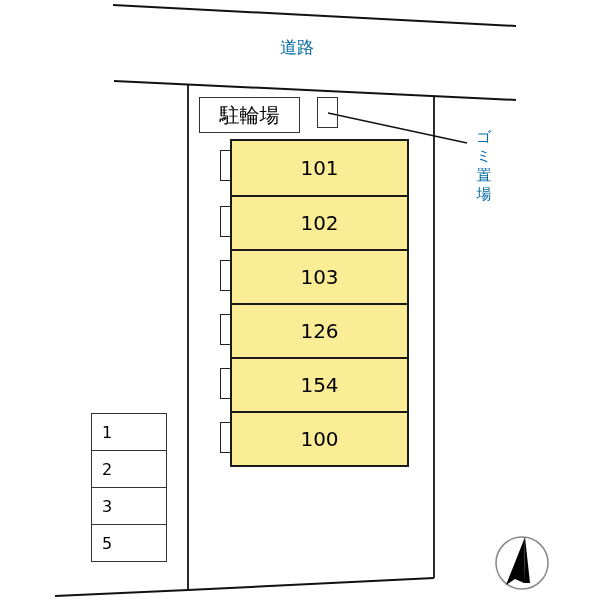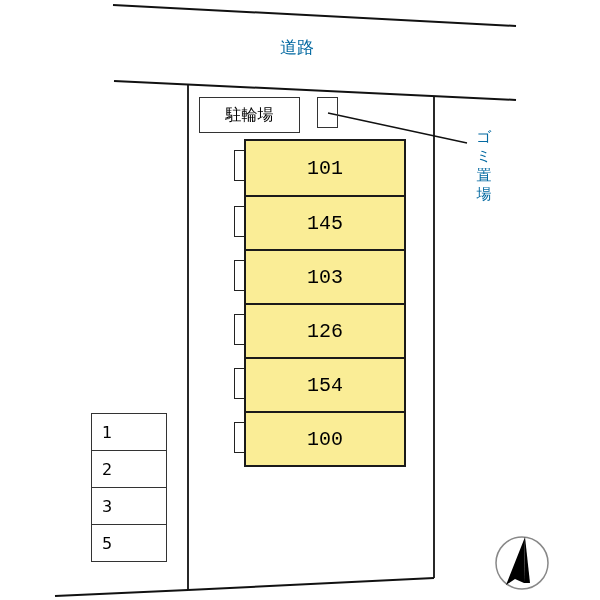--- a/index.html
+++ b/index.html
@@ -1,23 +1,23 @@
 <!DOCTYPE html>
 <html><head>
 <meta charset="utf-8">
 <style>
   html, body { margin:0; padding:0; background:#fff; }
   body { width:600px; height:600px; position:relative; overflow:hidden; font-family:"DejaVu Sans", sans-serif; }
   svg.lines { position:absolute; left:0; top:0; }
   .lbl { position:absolute; color:#0369a1; }
   .road-label { left:280px; top:36px; font-size:17px; }
-  .bike { position:absolute; left:199px; top:97px; width:101px; height:36px; border:1.5px solid #333; box-sizing:border-box; display:flex; align-items:center; justify-content:center; font-size:16px; }
+  .bike { position:absolute; left:199px; top:97px; width:101px; height:36px; border:1.5px solid #333; box-sizing:border-box; display:flex; align-items:center; justify-content:center; font-size:20px; }
   .trash { position:absolute; left:317px; top:97px; width:21px; height:31px; border:1.5px solid #333; box-sizing:border-box; }
   .trash-label { position:absolute; left:474px; top:128px; width:20px; font-size:15px; line-height:19px; text-align:center; }
-  .units { position:absolute; left:244px; top:139px; width:162px;font-family:Liberation Mono, monospace; }
+  .units { position:absolute; left:230px; top:139px; width:179px; }
   .unit { position:relative; height:52px; background:#faed96; border:2px solid #1a1a1a; border-top:none; display:flex; align-items:center; justify-content:center; font-size:20px; }
   .unit:first-child { border-top:2px solid #1a1a1a; height:54px; }
   .door { position:absolute; left:-12px; top:9px; width:9px; height:29px; border:1.5px solid #222; border-right:none; background:#fff; }
   .parking { position:absolute; left:91px; top:413px; width:76px; }
   .pk { height:37px; border:1.3px solid #333; border-top:none; box-sizing:border-box; display:flex; align-items:center; padding-left:10px; font-size:16px; }
   .pk:first-child { border-top:1.3px solid #333; height:38px; }
   .compass { position:absolute; left:494px; top:535px; }
 </style>
 </head>
 <body>
@@ -48,21 +48,21 @@
   <div>場</div>
 </div>
 
 <div class="units">
   <div class="unit">
       <span class="door"></span>
       <span>101</span>
     </div>
   <div class="unit">
       <span class="door"></span>
-      <span>145</span>
+      <span>102</span>
     </div>
   <div class="unit">
       <span class="door"></span>
       <span>103</span>
     </div>
   <div class="unit">
       <span class="door"></span>
       <span>126</span>
     </div>
   <div class="unit">

